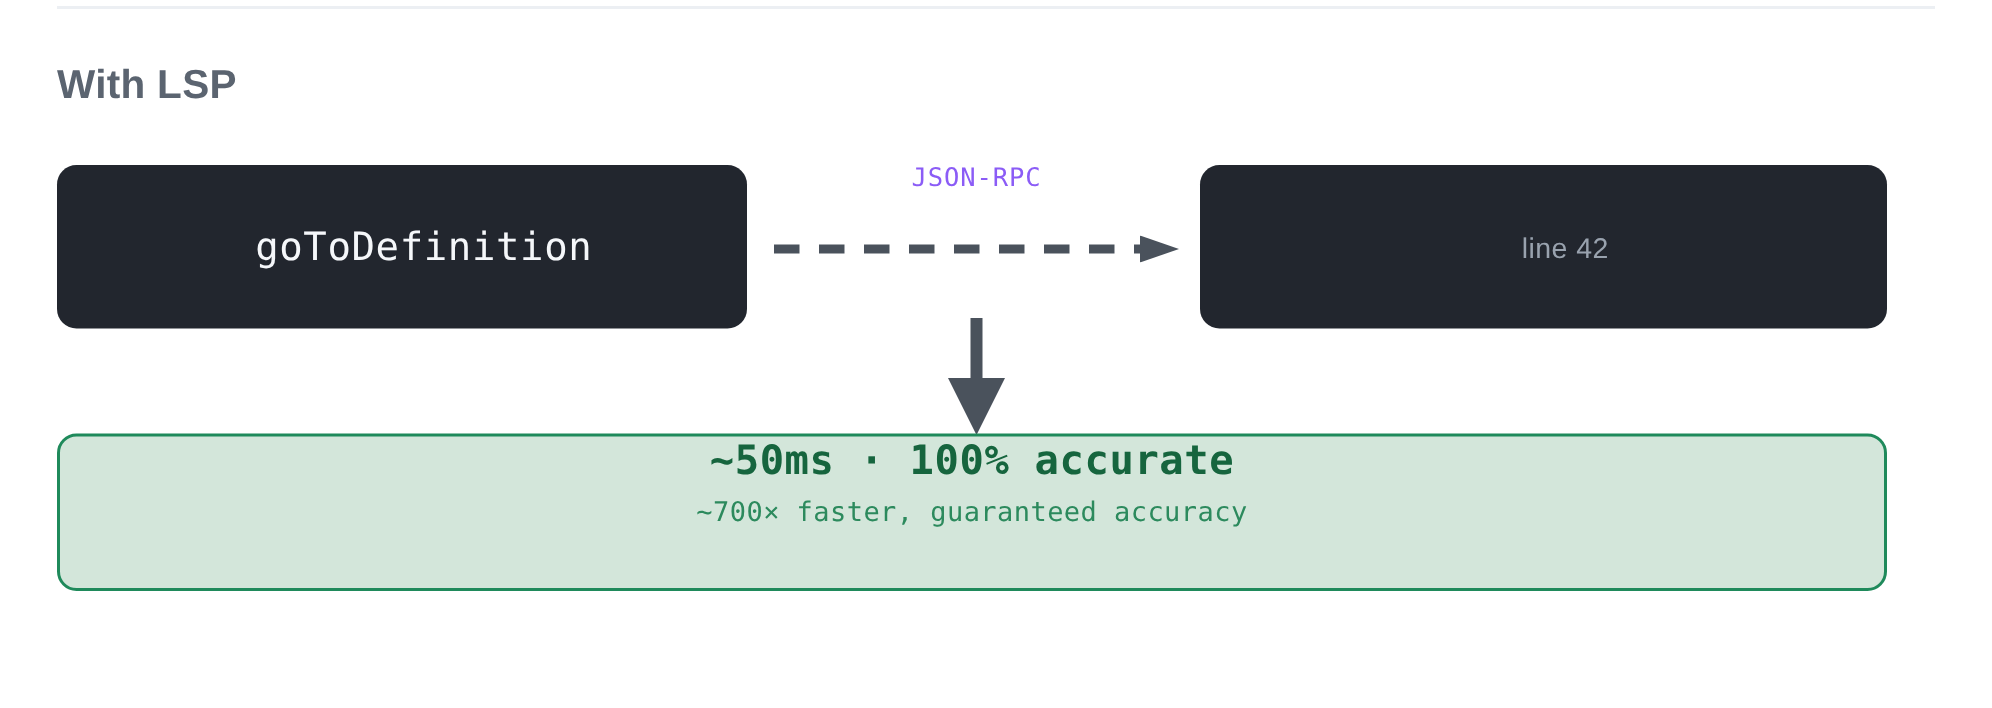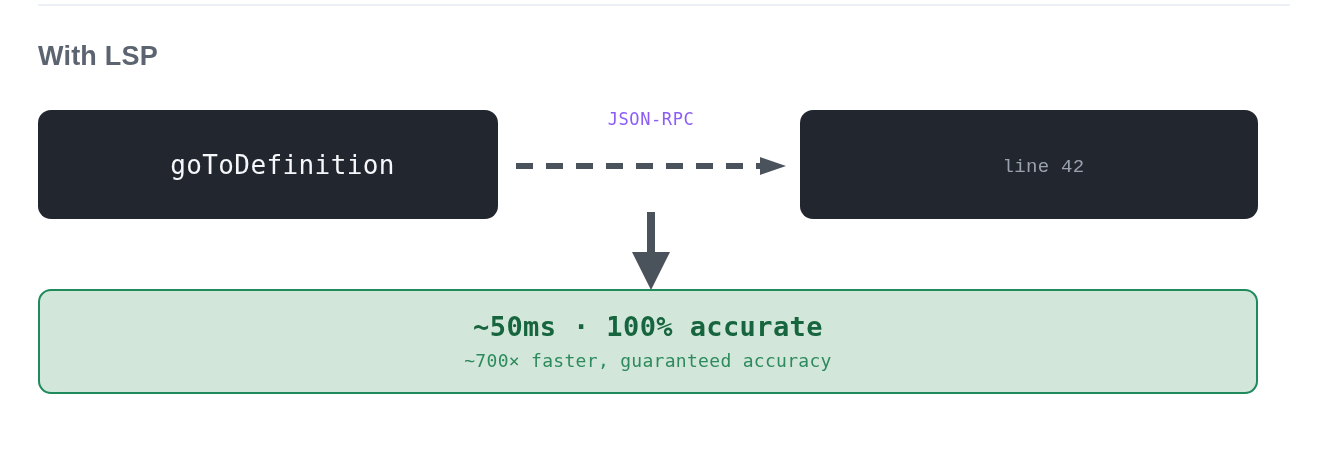--- a/index.html
+++ b/index.html
@@ -64,21 +64,21 @@
   }
   .node-label {
     font-family: "DejaVu Sans Mono", "Liberation Mono", monospace;
     font-size: 26px;
     color: #f5f7fa;
     letter-spacing: 0.4px;
     white-space: nowrap;
     line-height: 34px;
   }
   .node-sublabel {
-    font-family: Liberation Mono, monospace;
+    font-family: Liberation Sans, sans-serif;
     font-size: 19px;
     color: #99a2ae;
     letter-spacing: 0.3px;
     white-space: nowrap;
     margin-top: 4px;
     line-height: 24px;
   }
   
   .edge-h-label {
     position: absolute;
@@ -114,21 +114,21 @@
     top: 289px;
     width: 1220px;
     height: 105px;
     background: #d3e6da;
     border: 2px solid #1f8a5b;
     border-radius: 13px;
     box-sizing: border-box;
     display: flex;
     flex-direction: column;
     align-items: center;
-    justify-content: center;
+    justify-content: flex-start;
   }
   .result-main {
     font-family: "DejaVu Sans Mono", "Liberation Mono", monospace;
     font-size: 27px;
     font-weight: bold;
     color: #16653e;
     letter-spacing: 0.4px;
     white-space: nowrap;
     line-height: 34px;
   }

